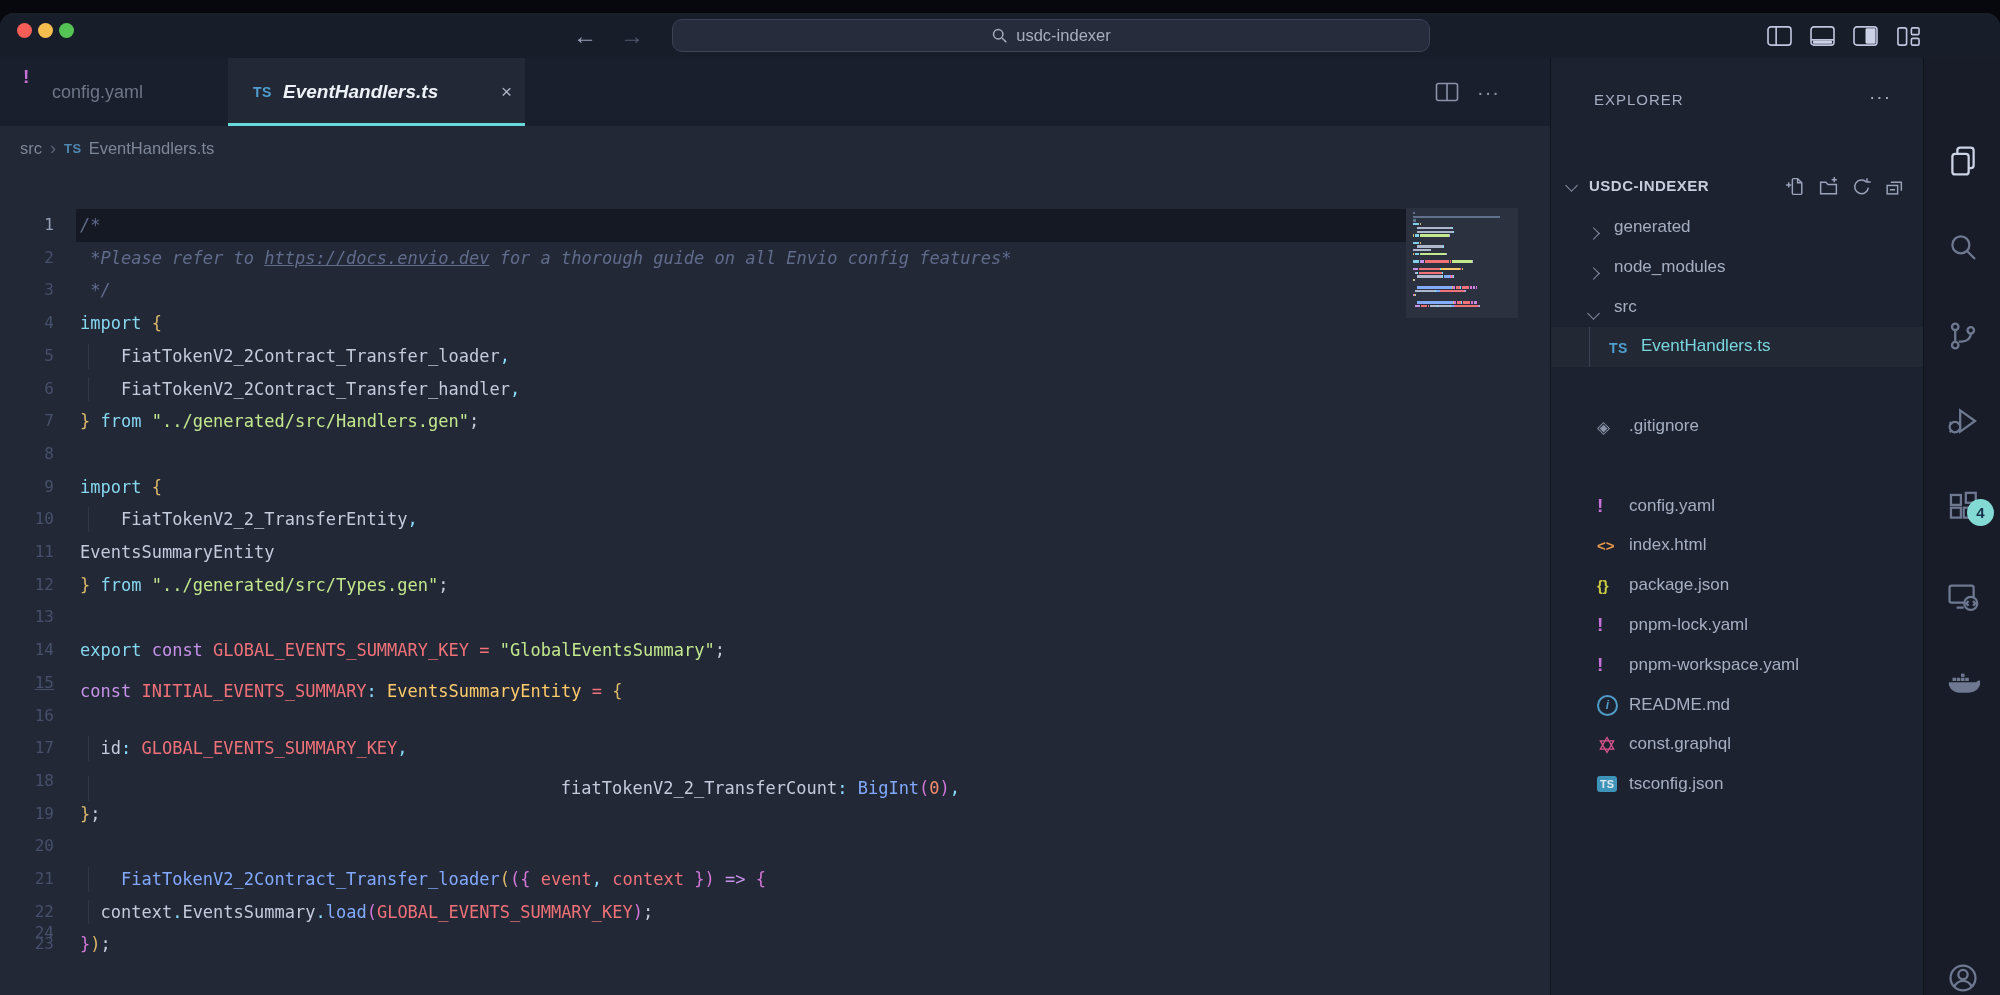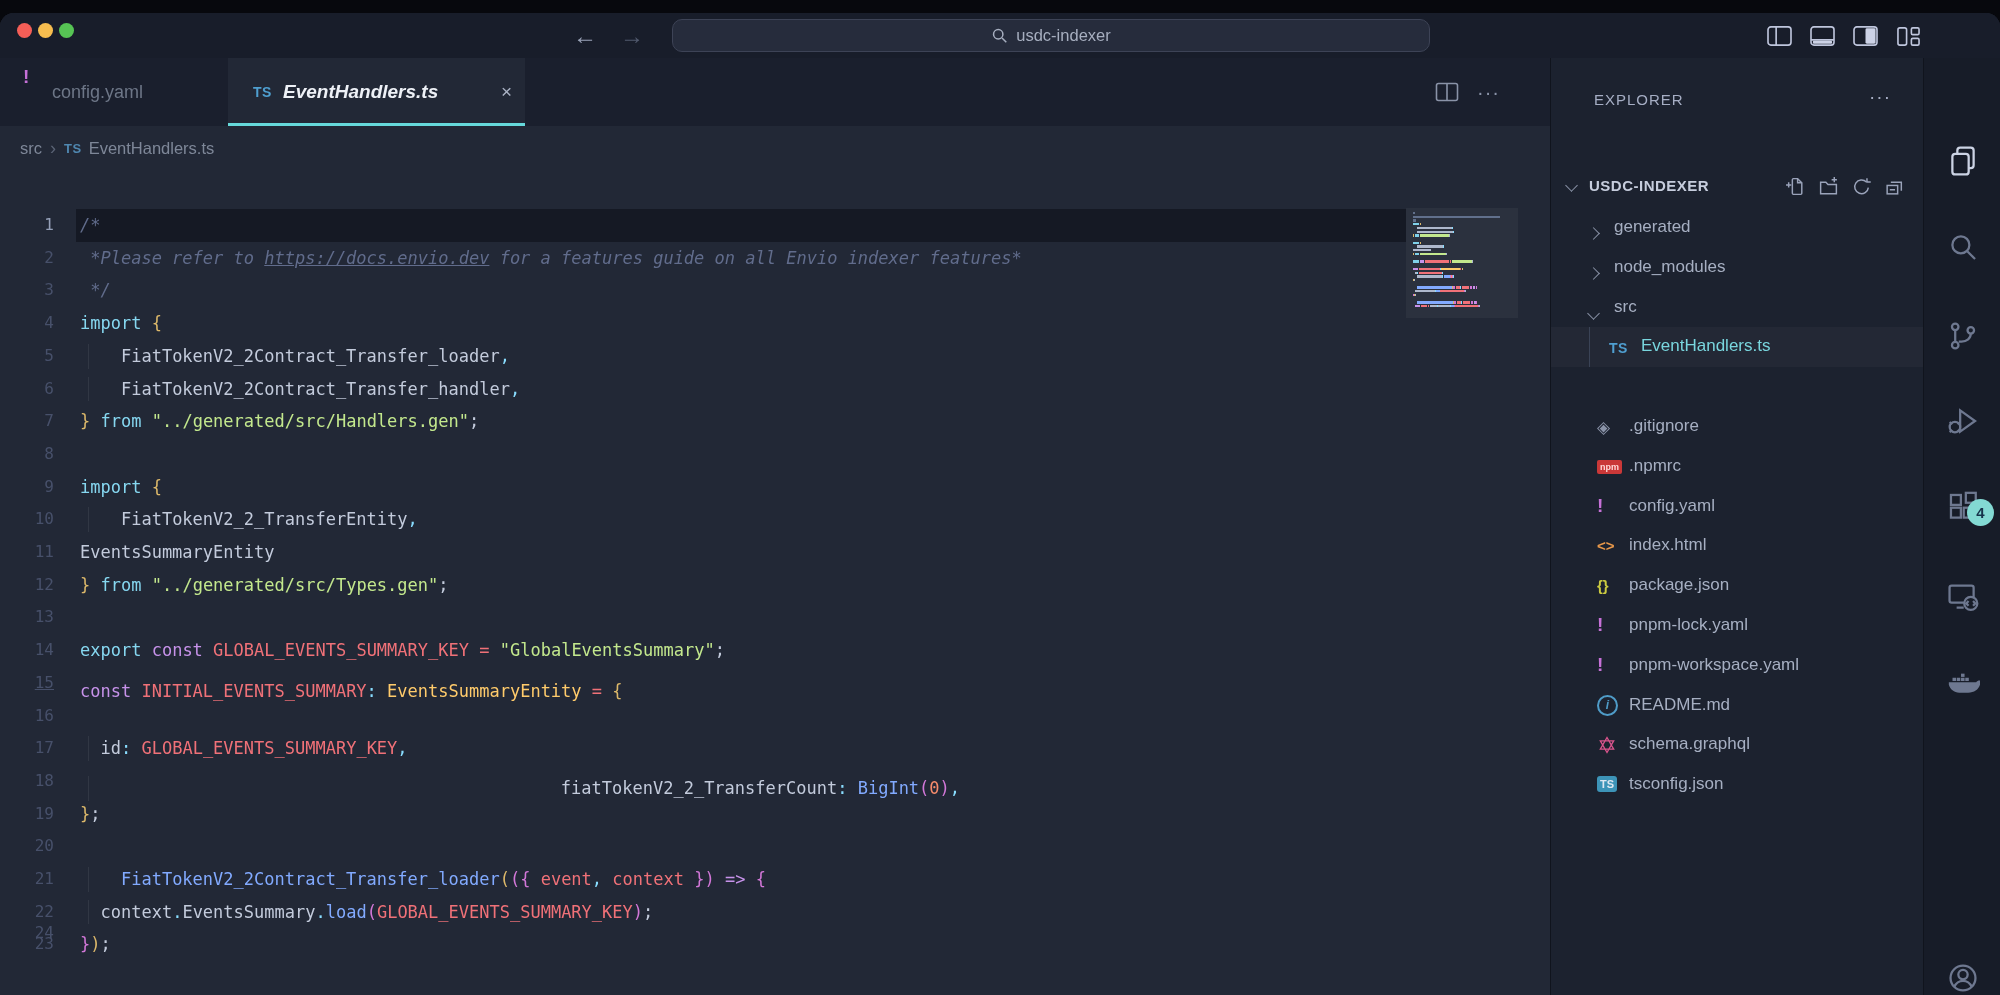--- a/index.html
+++ b/index.html
@@ -199,21 +199,21 @@
             <div class="ln" style="top: 626.6px;">19</div>
             <div class="ln" style="top: 659.3px;">20</div>
             <div class="ln" style="top: 692px;">21</div>
             <div class="ln" style="top: 724.7px;">22</div>
             <div class="ln" style="top: 757.4px;">23</div>
             <div class="ln" style="top: 746px;">24</div>
             <div class="ln" style="top: 822.8px;">25</div>
           </div>
       <div id="code">
             <div class="code-row" style="top: 38px;"><span class="cm">/*</span></div>
-            <div class="code-row" style="top: 70.7px;"><span class="cm"> *Please refer to </span><span class="cmu">https://docs.envio.dev</span><span class="cm"> for a features guide on all Envio indexer features*</span></div>
+            <div class="code-row" style="top: 70.7px;"><span class="cm"> *Please refer to </span><span class="cmu">https://docs.envio.dev</span><span class="cm"> for a thorough guide on all Envio config features*</span></div>
             <div class="code-row" style="top: 103.4px;"><span class="cm"> */</span></div>
             <div class="code-row" style="top: 136.1px;"><span class="kwc">import</span><span class="pl"> </span><span class="b1">{</span></div>
             <div class="code-row" style="top: 168.8px;"><span class="guide"></span><span class="pl">    </span><span class="id">FiatTokenV2_2Contract_Transfer_loader</span><span class="pun">,</span></div>
             <div class="code-row" style="top: 201.5px;"><span class="guide"></span><span class="pl">    </span><span class="id">FiatTokenV2_2Contract_Transfer_handler</span><span class="pun">,</span></div>
             <div class="code-row" style="top: 234.2px;"><span class="b1">}</span><span class="pl"> </span><span class="kwc">from</span><span class="pl"> </span><span class="str">"../generated/src/Handlers.gen"</span><span class="semi">;</span></div>
             <div class="code-row" style="top: 266.9px;"></div>
             <div class="code-row" style="top: 299.6px;"><span class="kwc">import</span><span class="pl"> </span><span class="b1">{</span></div>
             <div class="code-row" style="top: 332.3px;"><span class="guide"></span><span class="pl">    </span><span class="id">FiatTokenV2_2_TransferEntity</span><span class="pun">,</span></div>
             <div class="code-row" style="top: 365px;"><span class="id">EventsSummaryEntity</span></div>
             <div class="code-row" style="top: 397.7px;"><span class="b1">}</span><span class="pl"> </span><span class="kwc">from</span><span class="pl"> </span><span class="str">"../generated/src/Types.gen"</span><span class="semi">;</span></div>
@@ -458,24 +458,20 @@
           </div>
           <div class="trow sel" style="top: 119.4px;">
             <span class="indent-guide"></span>
             <span style="left:58px" class="ticon ts-letters">TS</span>
             <span class="lbl" style="left:90px">EventHandlers.ts</span>
           </div>
           <div class="trow" style="top: 199px;">
             <span style="left:46px" class="ticon giticon">◈</span>
             <span class="lbl" style="left:78px">.gitignore</span>
           </div>
-          <div class="trow" style="top: 238.8px;">
-            <span style="left:46px" class="ticon npmbox">npm</span>
-            <span class="lbl" style="left:78px">.npmrc</span>
-          </div>
           <div class="trow" style="top: 278.6px;">
             <span style="left:46px" class="ticon bang">!</span>
             <span class="lbl" style="left:78px">config.yaml</span>
           </div>
           <div class="trow" style="top: 318.4px;">
             <span style="left:46px" class="ticon htmlic">&lt;&gt;</span>
             <span class="lbl" style="left:78px">index.html</span>
           </div>
           <div class="trow" style="top: 358.2px;">
             <span style="left:46px" class="ticon braces">{}</span>
@@ -490,21 +486,21 @@
             <span class="lbl" style="left:78px">pnpm-workspace.yaml</span>
           </div>
           <div class="trow" style="top: 477.6px;">
             <span style="left:46px" class="ticon infoc">i</span>
             <span class="lbl" style="left:78px">README.md</span>
           </div>
           <div class="trow" style="top: 517.4px;">
             <span style="left:46px" class="ticon gql"><svg viewBox="0 0 24 24">
                 <path d="M12 3L4 17h16zM12 21L4 7h16z"></path>
               </svg></span>
-            <span class="lbl" style="left:78px">schema.graphql</span>
+            <span class="lbl" style="left:78px">const.graphql</span>
           </div>
           <div class="trow" style="top: 557.2px;">
             <span style="left:46px" class="ticon tsbox">TS</span>
             <span class="lbl" style="left:78px">tsconfig.json</span>
           </div>
         </div>
 
   </div>
 
   <div class="activitybar" id="activitybar">

